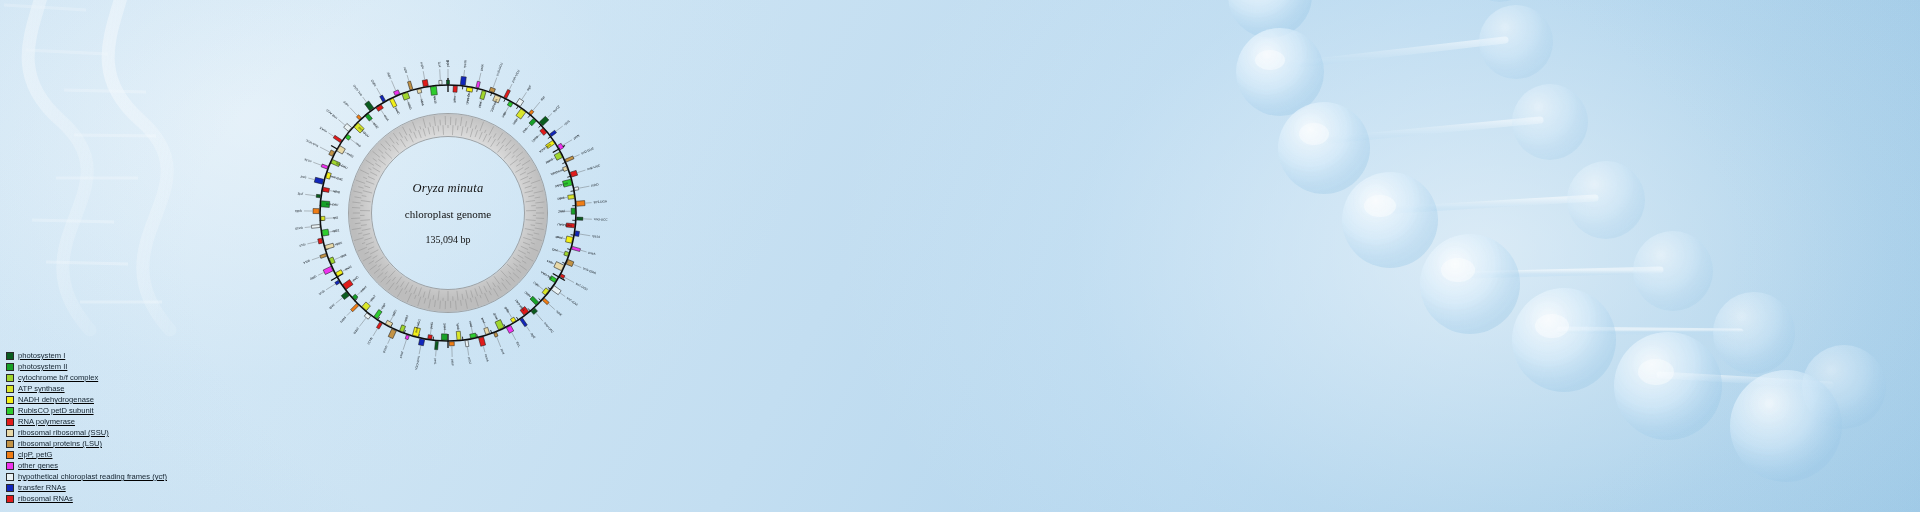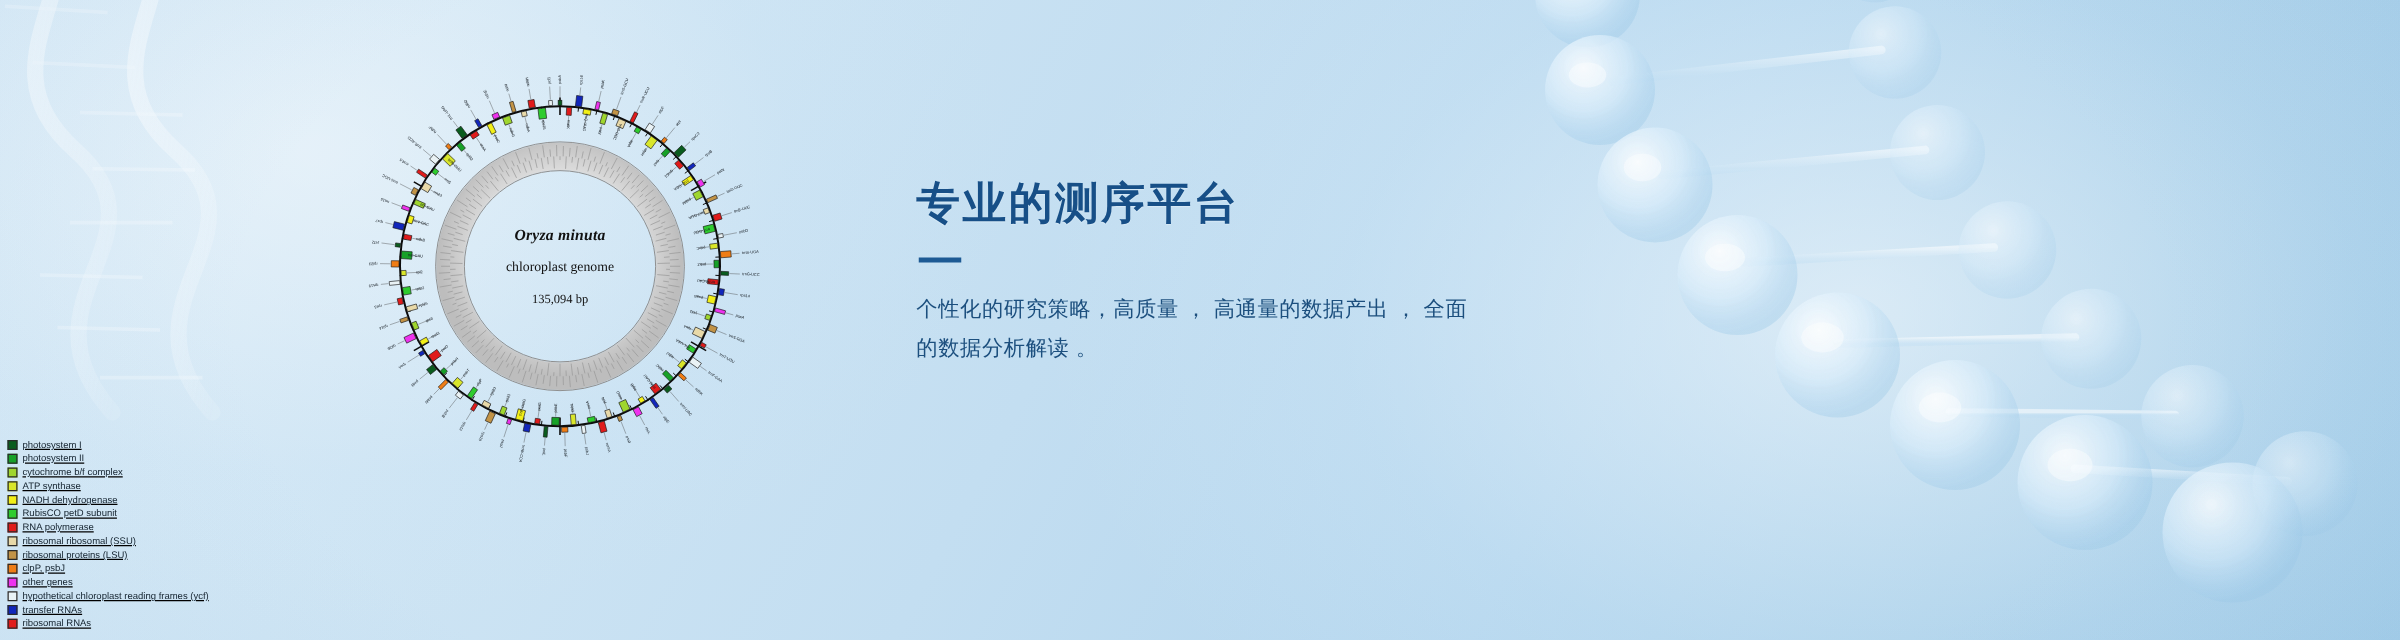--- a/index.html
+++ b/index.html
@@ -61,21 +61,21 @@
     width: 410px; height: 410px;
     display: flex;
     flex-direction: column;
     align-items: center;
     justify-content: center;
     pointer-events: none;
   }
   .gc-species {
     font-family: "Liberation Serif", serif;
     font-style: italic;
-    font-weight: bold;
+    font-weight: normal;
     font-size: 12.5px;
     color: #111;
     letter-spacing: .2px;
     margin-bottom: 12px;
   }
   .gc-sub {
     font-family: "Liberation Serif", serif;
     font-size: 11px;
     color: #111;
     margin-bottom: 0;
@@ -911,42 +911,34 @@
       <div class="legend-row">
         <span class="legend-swatch" style="background: rgb(232, 217, 168);"></span>
         <span class="legend-label">ribosomal ribosomal (SSU)</span>
       </div>
       <div class="legend-row">
         <span class="legend-swatch" style="background: rgb(194, 147, 70);"></span>
         <span class="legend-label">ribosomal proteins (LSU)</span>
       </div>
       <div class="legend-row">
         <span class="legend-swatch" style="background: rgb(239, 125, 22);"></span>
-        <span class="legend-label">clpP, psbJ</span>
+        <span class="legend-label">clpP, petG</span>
       </div>
       <div class="legend-row">
         <span class="legend-swatch" style="background: rgb(238, 50, 238);"></span>
         <span class="legend-label">other genes</span>
       </div>
       <div class="legend-row">
         <span class="legend-swatch" style="background: rgb(233, 242, 245);"></span>
         <span class="legend-label">hypothetical chloroplast reading frames (ycf)</span>
       </div>
       <div class="legend-row">
         <span class="legend-swatch" style="background: rgb(17, 38, 187);"></span>
         <span class="legend-label">transfer RNAs</span>
       </div>
       <div class="legend-row">
         <span class="legend-swatch" style="background: rgb(224, 27, 27);"></span>
         <span class="legend-label">ribosomal RNAs</span>
       </div>
     </div>
 
-  <div class="copy">
-    <div class="copy-title">专业的测序平台</div>
-    <div class="copy-rule"></div>
-    <div class="copy-body">
-      <div>个性化的研究策略，高质量  ，  高通量的数据产出  ，  全面</div>
-      <div>的数据分析解读  。</div>
-    </div>
-  </div>
 
 </div>
 
 </body></html>

